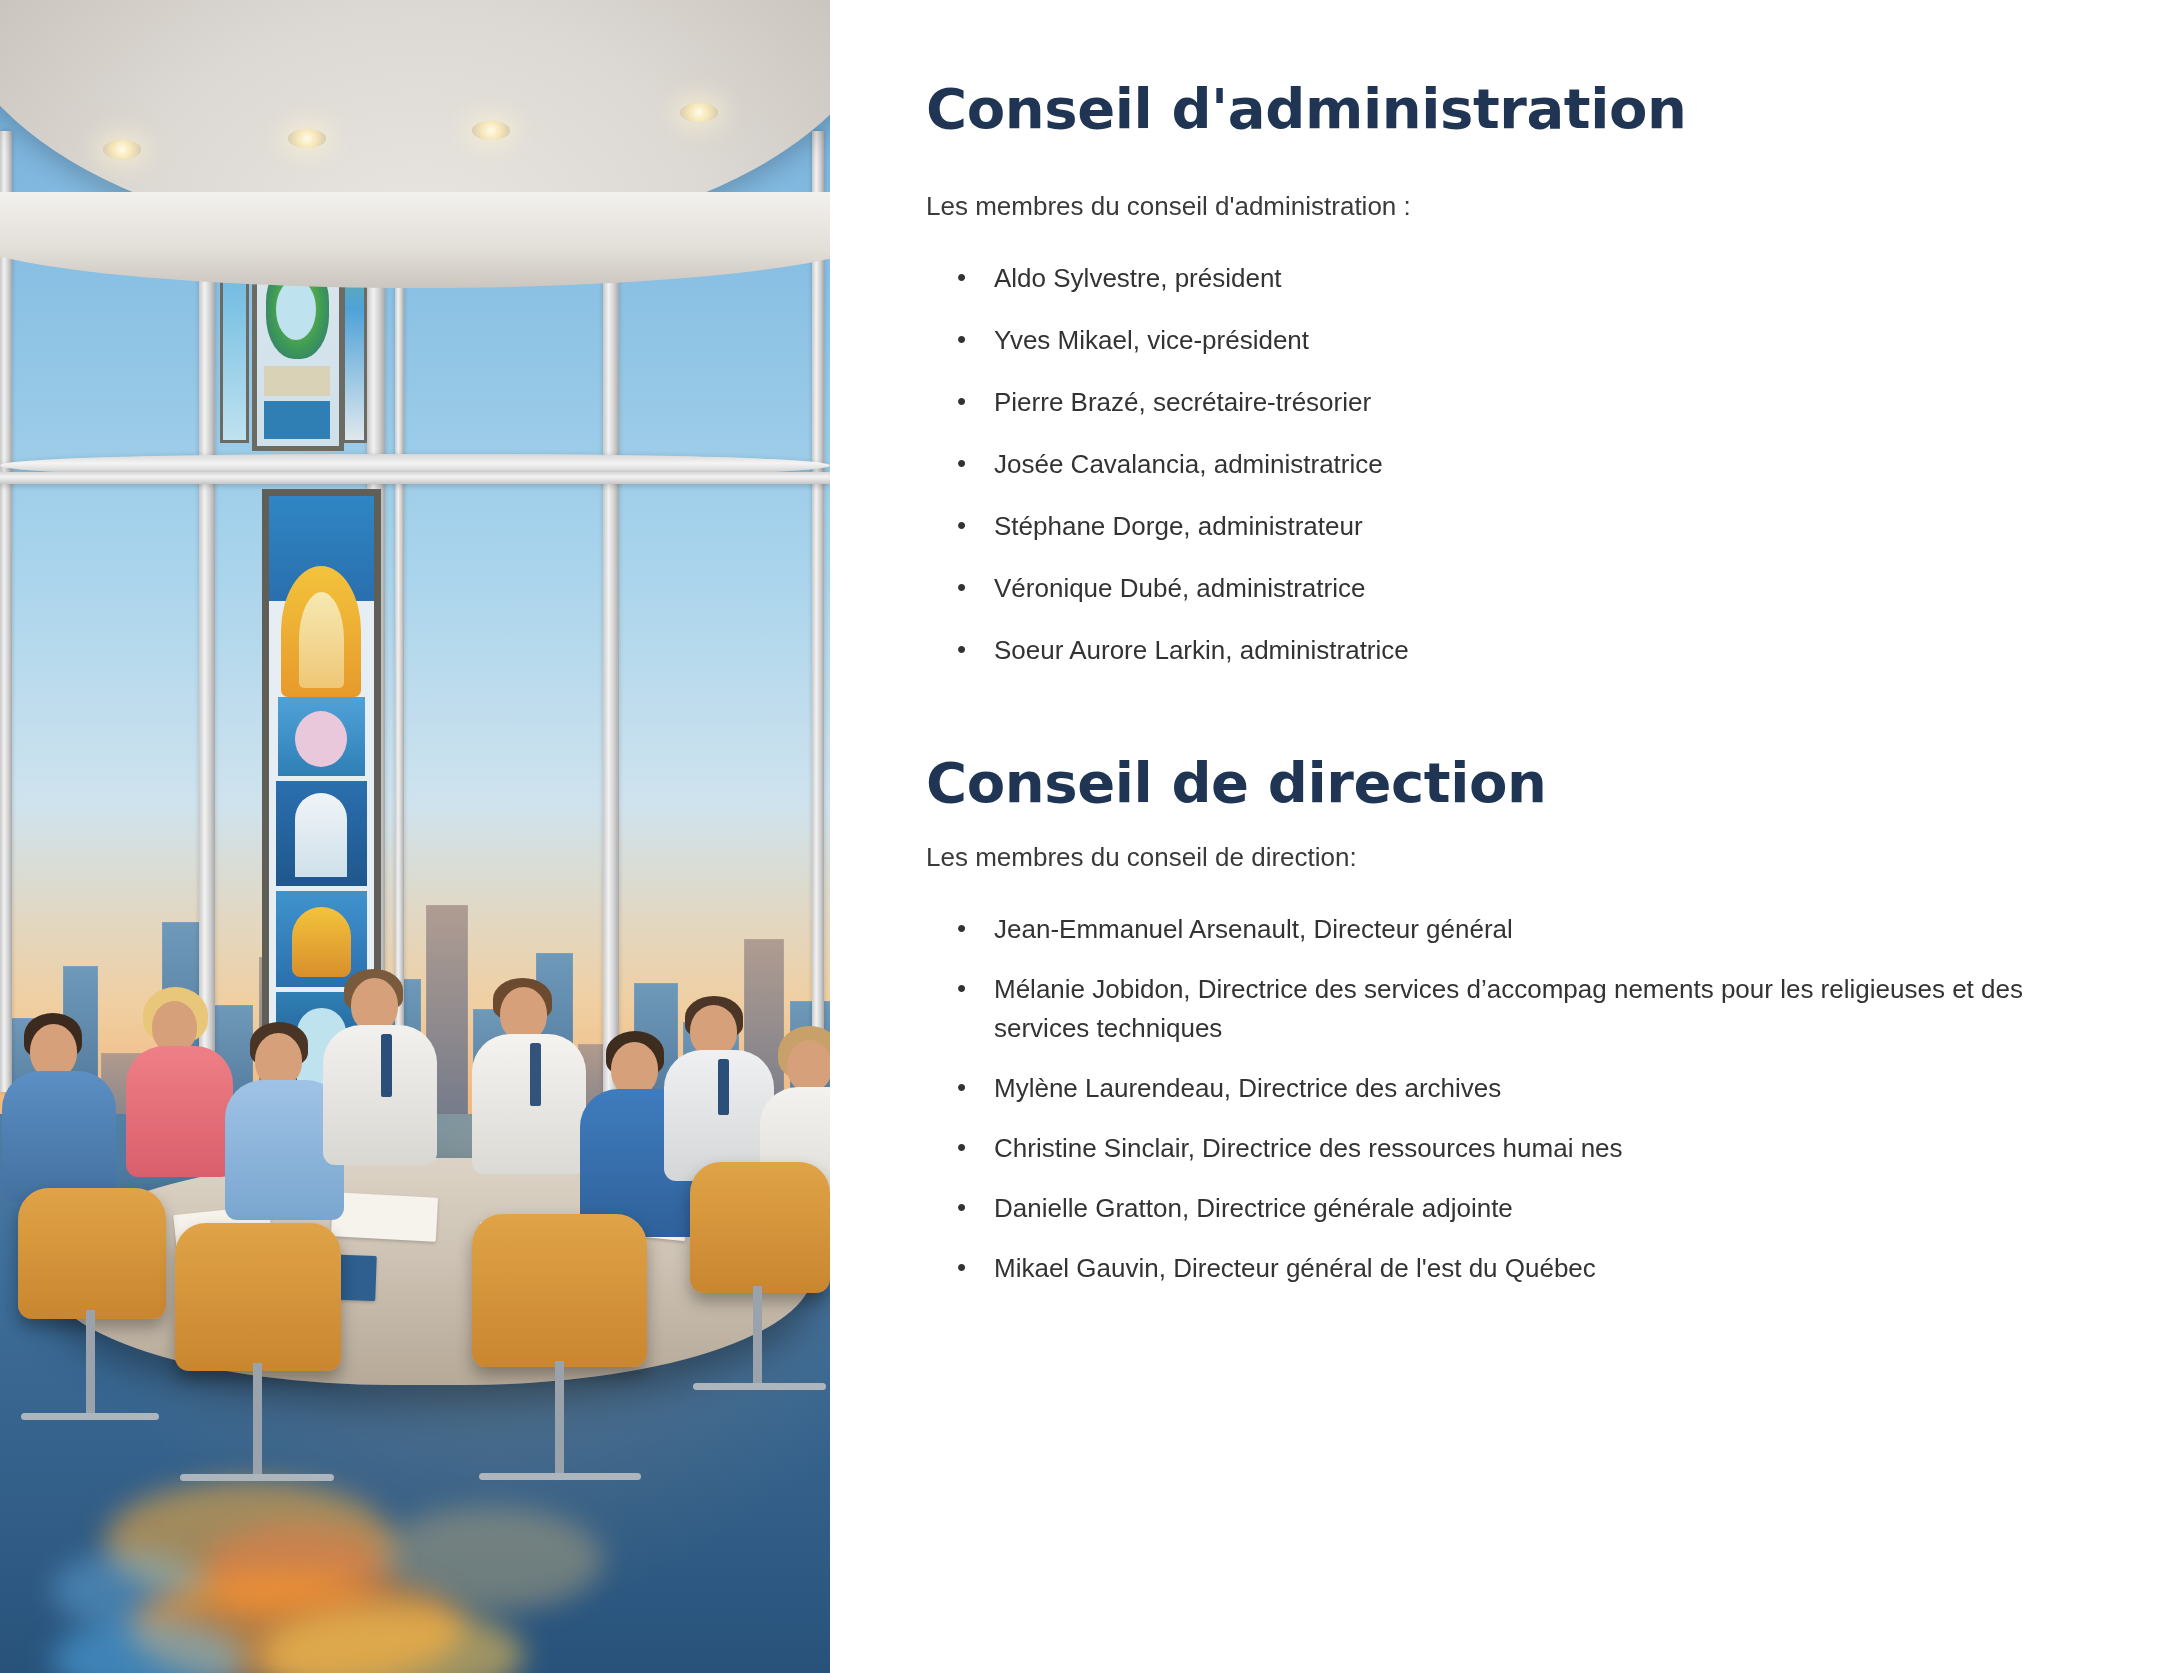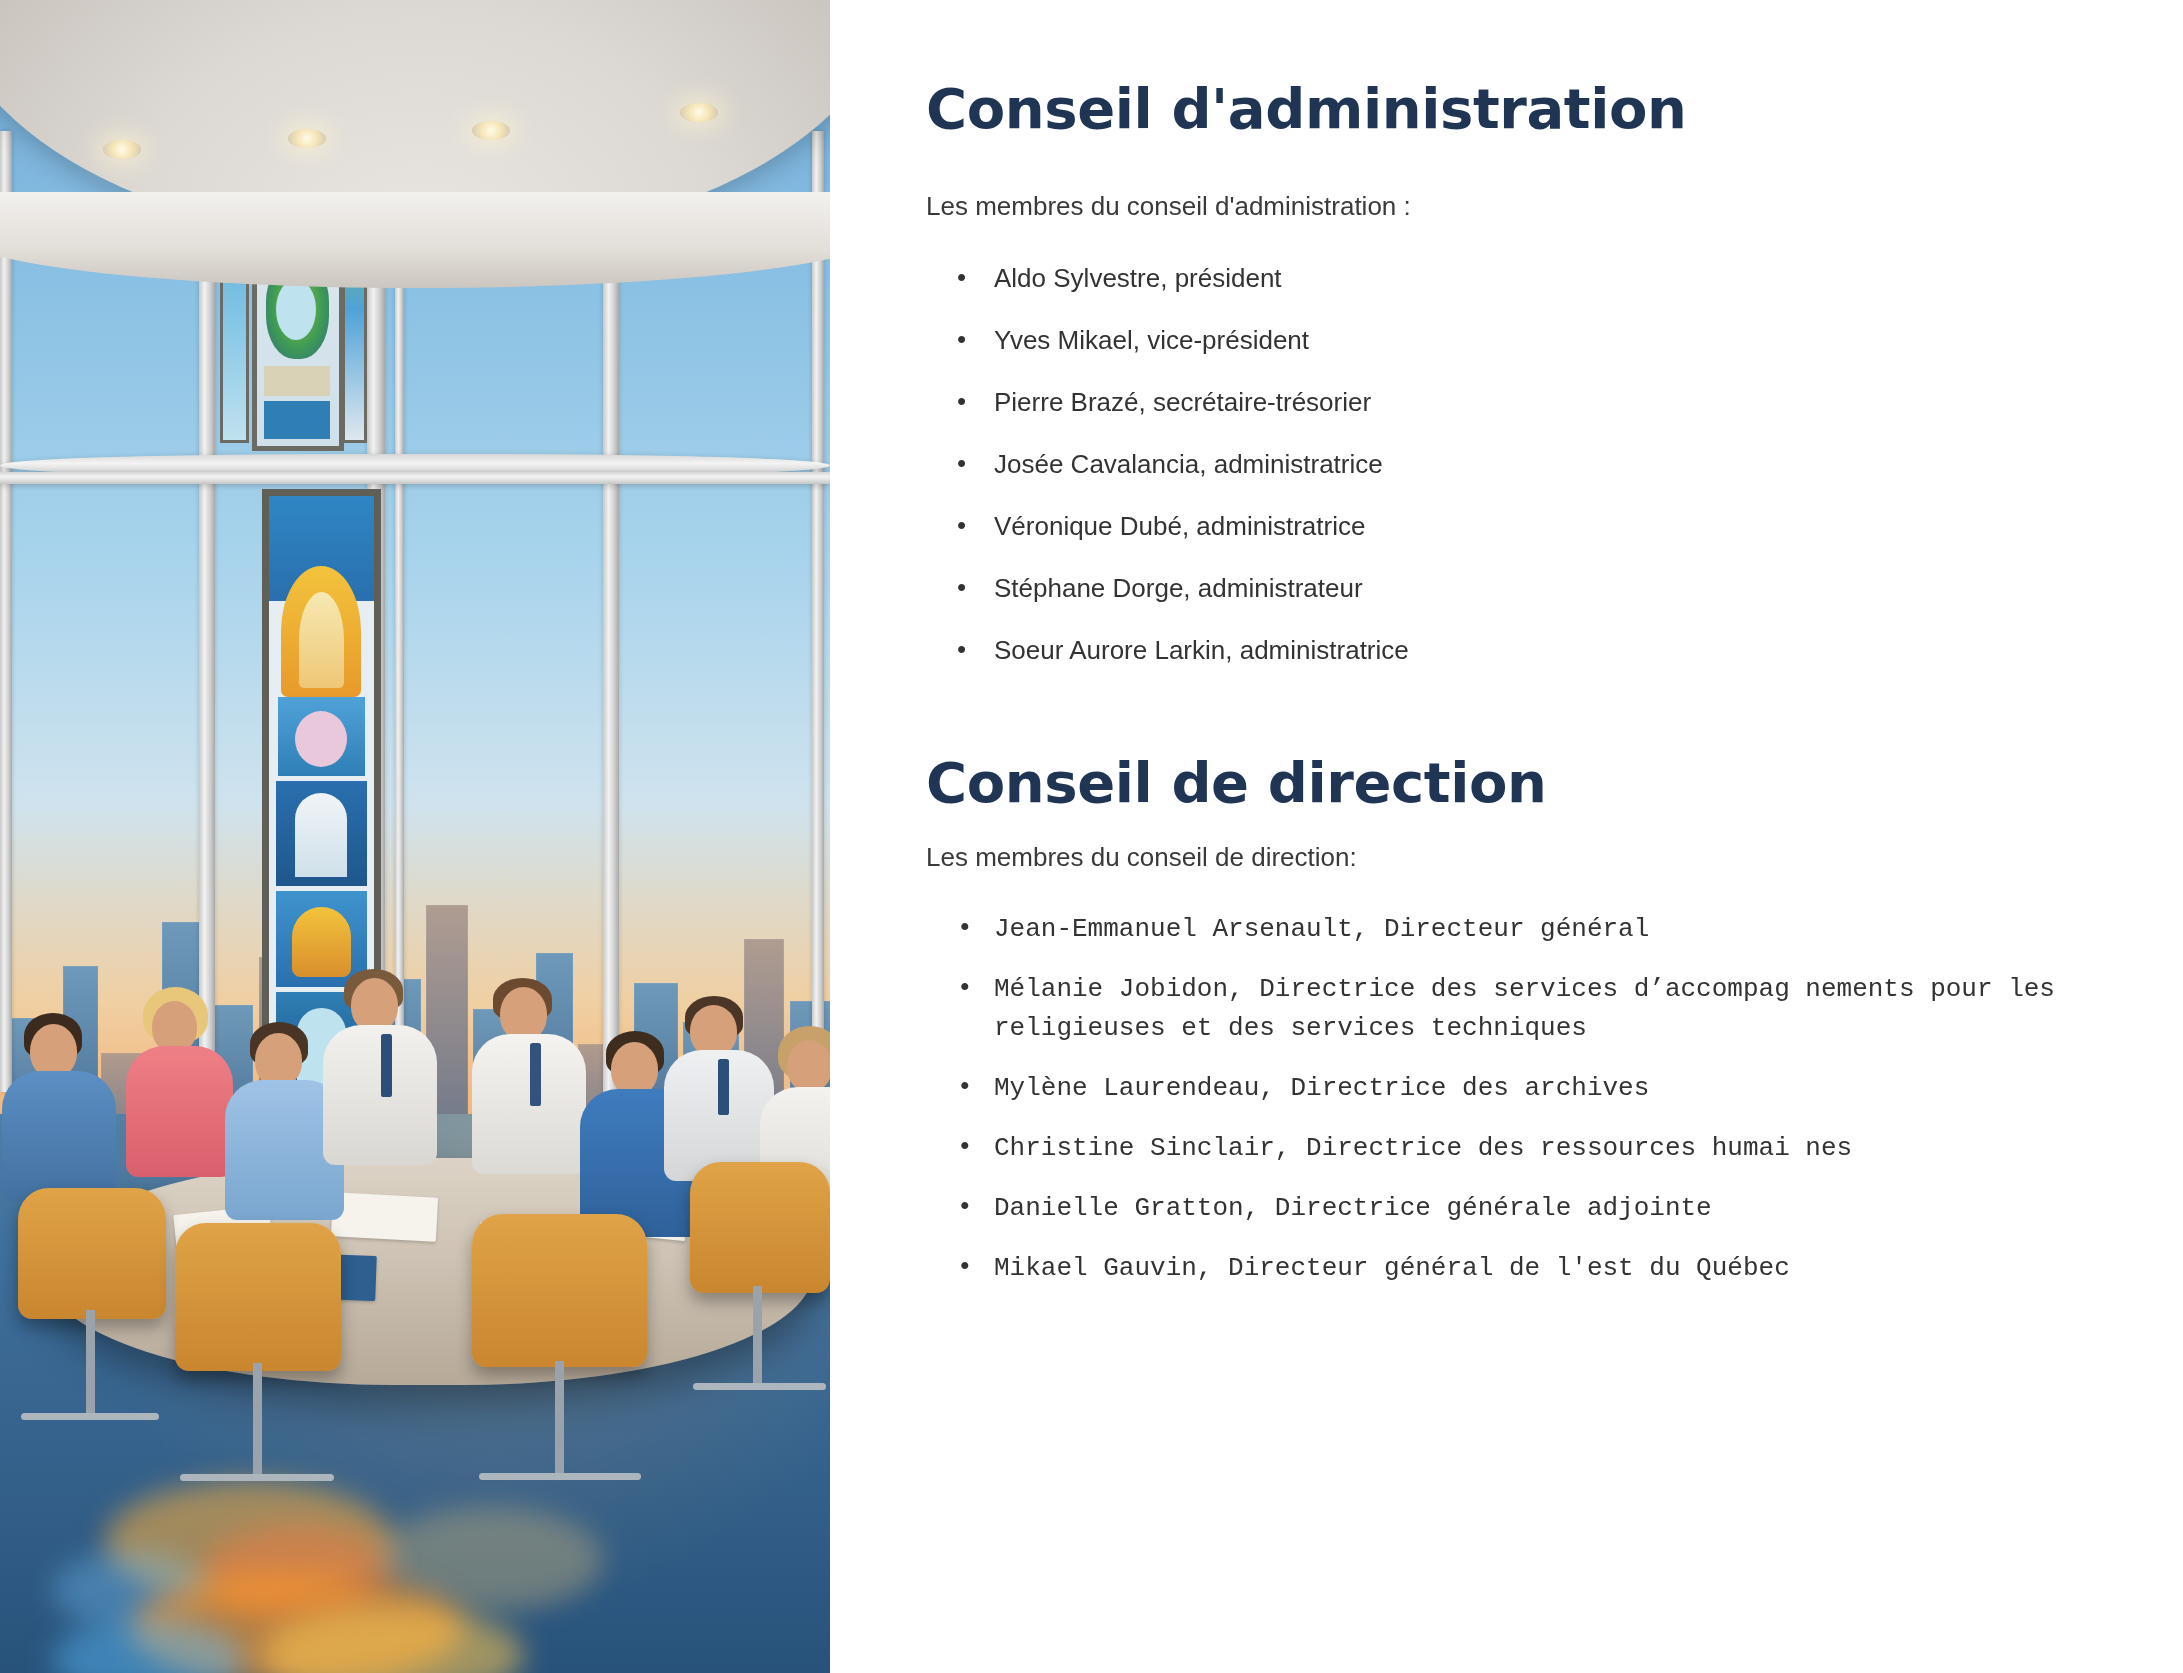--- a/index.html
+++ b/index.html
@@ -241,21 +241,20 @@
   ul.members li::before {
     content: "\2022";
     position: absolute;
     left: 14px;
     top: -1.7px;
     font-size: 26px;
     color: #333333;
   }
   ul.members.direction li {
     margin-bottom: 21px;
-    font-family: Liberation Mono, monospace;
   }
 </style>
 </head>
 <body>
 
 <div class="page">
 
   <div class="illustration">
     <div class="sky"></div>
 
@@ -413,22 +412,22 @@
   <div class="content">
 
     <section>
       <h1 class="section-title">Conseil d'administration</h1>
       <p class="lead">Les membres du conseil d'administration :</p>
       <ul class="members">
         <li>Aldo Sylvestre, président</li>
         <li>Yves Mikael, vice-président</li>
         <li>Pierre Brazé, secrétaire-trésorier</li>
         <li>Josée Cavalancia, administratrice</li>
+        <li>Stéphane Dorge, administrateur</li>
         <li>Véronique Dubé, administratrice</li>
-        <li>Stéphane Dorge, administrateur</li>
         <li>Soeur Aurore Larkin, administratrice</li>
       </ul>
     </section>
 
     <section>
       <h1 class="section-title second">Conseil de direction</h1>
       <p class="lead">Les membres du conseil de direction:</p>
       <ul class="members direction">
         <li>Jean-Emmanuel Arsenault, Directeur général</li>
         <li>Mélanie Jobidon, Directrice des services d’accompag   nements pour les religieuses et des services techniques</li>

